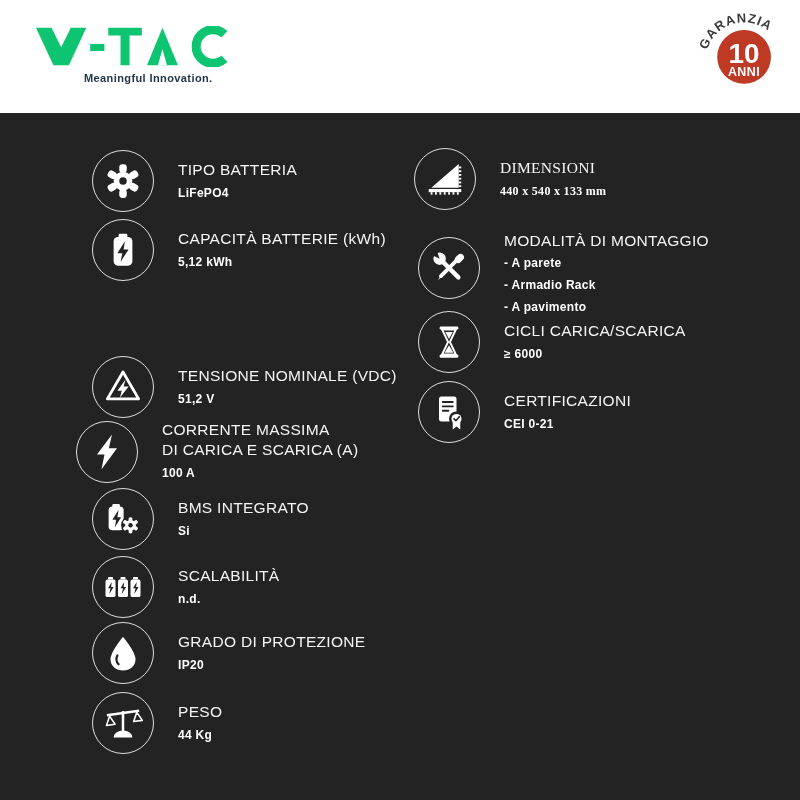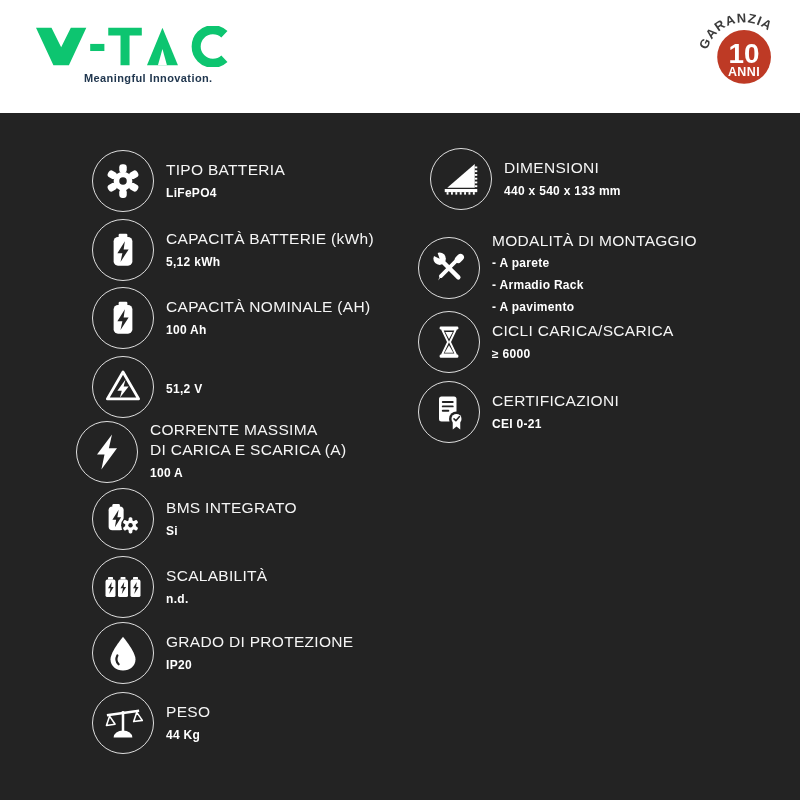--- a/index.html
+++ b/index.html
@@ -14,21 +14,21 @@
     background:#ffffff;
   }
   .logo-svg { position:absolute; left:36px; top:26px; width:200px; height:41px; }
   .tagline {
     position:absolute; left:84px; top:72px;
     font-size:11px; letter-spacing:0.4px; color:#21374f; font-weight:bold;
   }
   .sr-only { position:absolute; width:1px; height:1px; overflow:hidden; clip:rect(0 0 0 0); white-space:nowrap; }
   .badge-svg { position:absolute; left:698px; top:5px; width:96px; height:100px; }
 
-  .item { position:absolute; display:flex; align-items:center; gap:12px; }
+  .item { position:absolute; display:flex; align-items:center; gap:24px; }
   .item--top { align-items:center; }
   .item--top .txt { margin-top:13px; }
   .circle {
     width:62px; height:62px; flex:0 0 62px; border-radius:50%;
     border:1.5px solid rgba(255,255,255,0.85);
     display:flex; align-items:center; justify-content:center;
   }
   .circle svg { width:40px; height:40px; display:block; }
   .txt { display:flex; flex-direction:column; }
   .label {
@@ -104,44 +104,30 @@
         </g>
         <polygon fill="#232323" points="35,18 23,37 31,37 28,51 41,31 33,31"></polygon>
       </svg>
     </div>
     <div class="txt">
       <div class="label">CAPACITÀ BATTERIE (kWh)</div>
       <div class="value">5,12 kWh</div>
     </div>
   </div>
 
-  <div class="item" style="left:92px; top:287px;">
-    <div class="circle">
-      <svg viewBox="0 0 64 64">
-        <g fill="#fff">
-          <rect x="25" y="6" width="14" height="7" rx="2"></rect>
-          <rect x="17" y="11" width="30" height="46" rx="7"></rect>
-        </g>
-        <polygon fill="#232323" points="35,18 23,37 31,37 28,51 41,31 33,31"></polygon>
-      </svg>
-    </div>
-    <div class="txt">
-      <div class="label">CAPACITÀ NOMINALE (AH)</div>
-      <div class="value">100 Ah</div>
-    </div>
-  </div>
 
   <div class="item" style="left:92px; top:356px;">
     <div class="circle">
       <svg viewBox="0 0 64 64">
         <path d="M32 8 L57 51 L7 51 Z" fill="none" stroke="#fff" stroke-width="4.5" stroke-linejoin="round"></path>
         <polygon fill="#fff" points="36,20 23,38 30,38 27,49 41,31 33,31"></polygon>
       </svg>
     </div>
     <div class="txt">
+      <div class="label">TENSIONE NOMINALE (VDC)</div>
       <div class="value">51,2 V</div>
     </div>
   </div>
 
   <div class="item" style="left:76px; top:420px;">
     <div class="circle">
       <svg viewBox="0 0 64 64">
         <polygon fill="#fff" points="40,4 16,36 28,36 23,60 48,26 35,26"></polygon>
       </svg>
     </div>
@@ -227,21 +213,21 @@
         <rect x="30" y="13" width="4" height="34" fill="#fff"></rect>
         <path d="M17 55 A 15 11 0 0 1 47 55 Z" fill="#fff"></path>
       </svg>
     </div>
     <div class="txt">
       <div class="label">PESO</div>
       <div class="value">44 Kg</div>
     </div>
   </div>
 
-  <div class="item" style="left:430px; top:148px;">
+  <div class="item" style="left:414px; top:148px;font-family:Liberation Serif, serif;">
     <div class="circle">
       <svg viewBox="0 0 64 64">
         <polygon fill="#fff" points="10,46 54,8 54,46"></polygon>
         <g fill="#fff">
           <rect x="54" y="12" width="4" height="3"></rect>
             <rect x="54" y="18" width="4" height="3"></rect>
           <rect x="54" y="24" width="4" height="3"></rect>
             <rect x="54" y="30" width="4" height="3"></rect>
           <rect x="54" y="36" width="4" height="3"></rect>
             <rect x="54" y="42" width="4" height="3"></rect>

